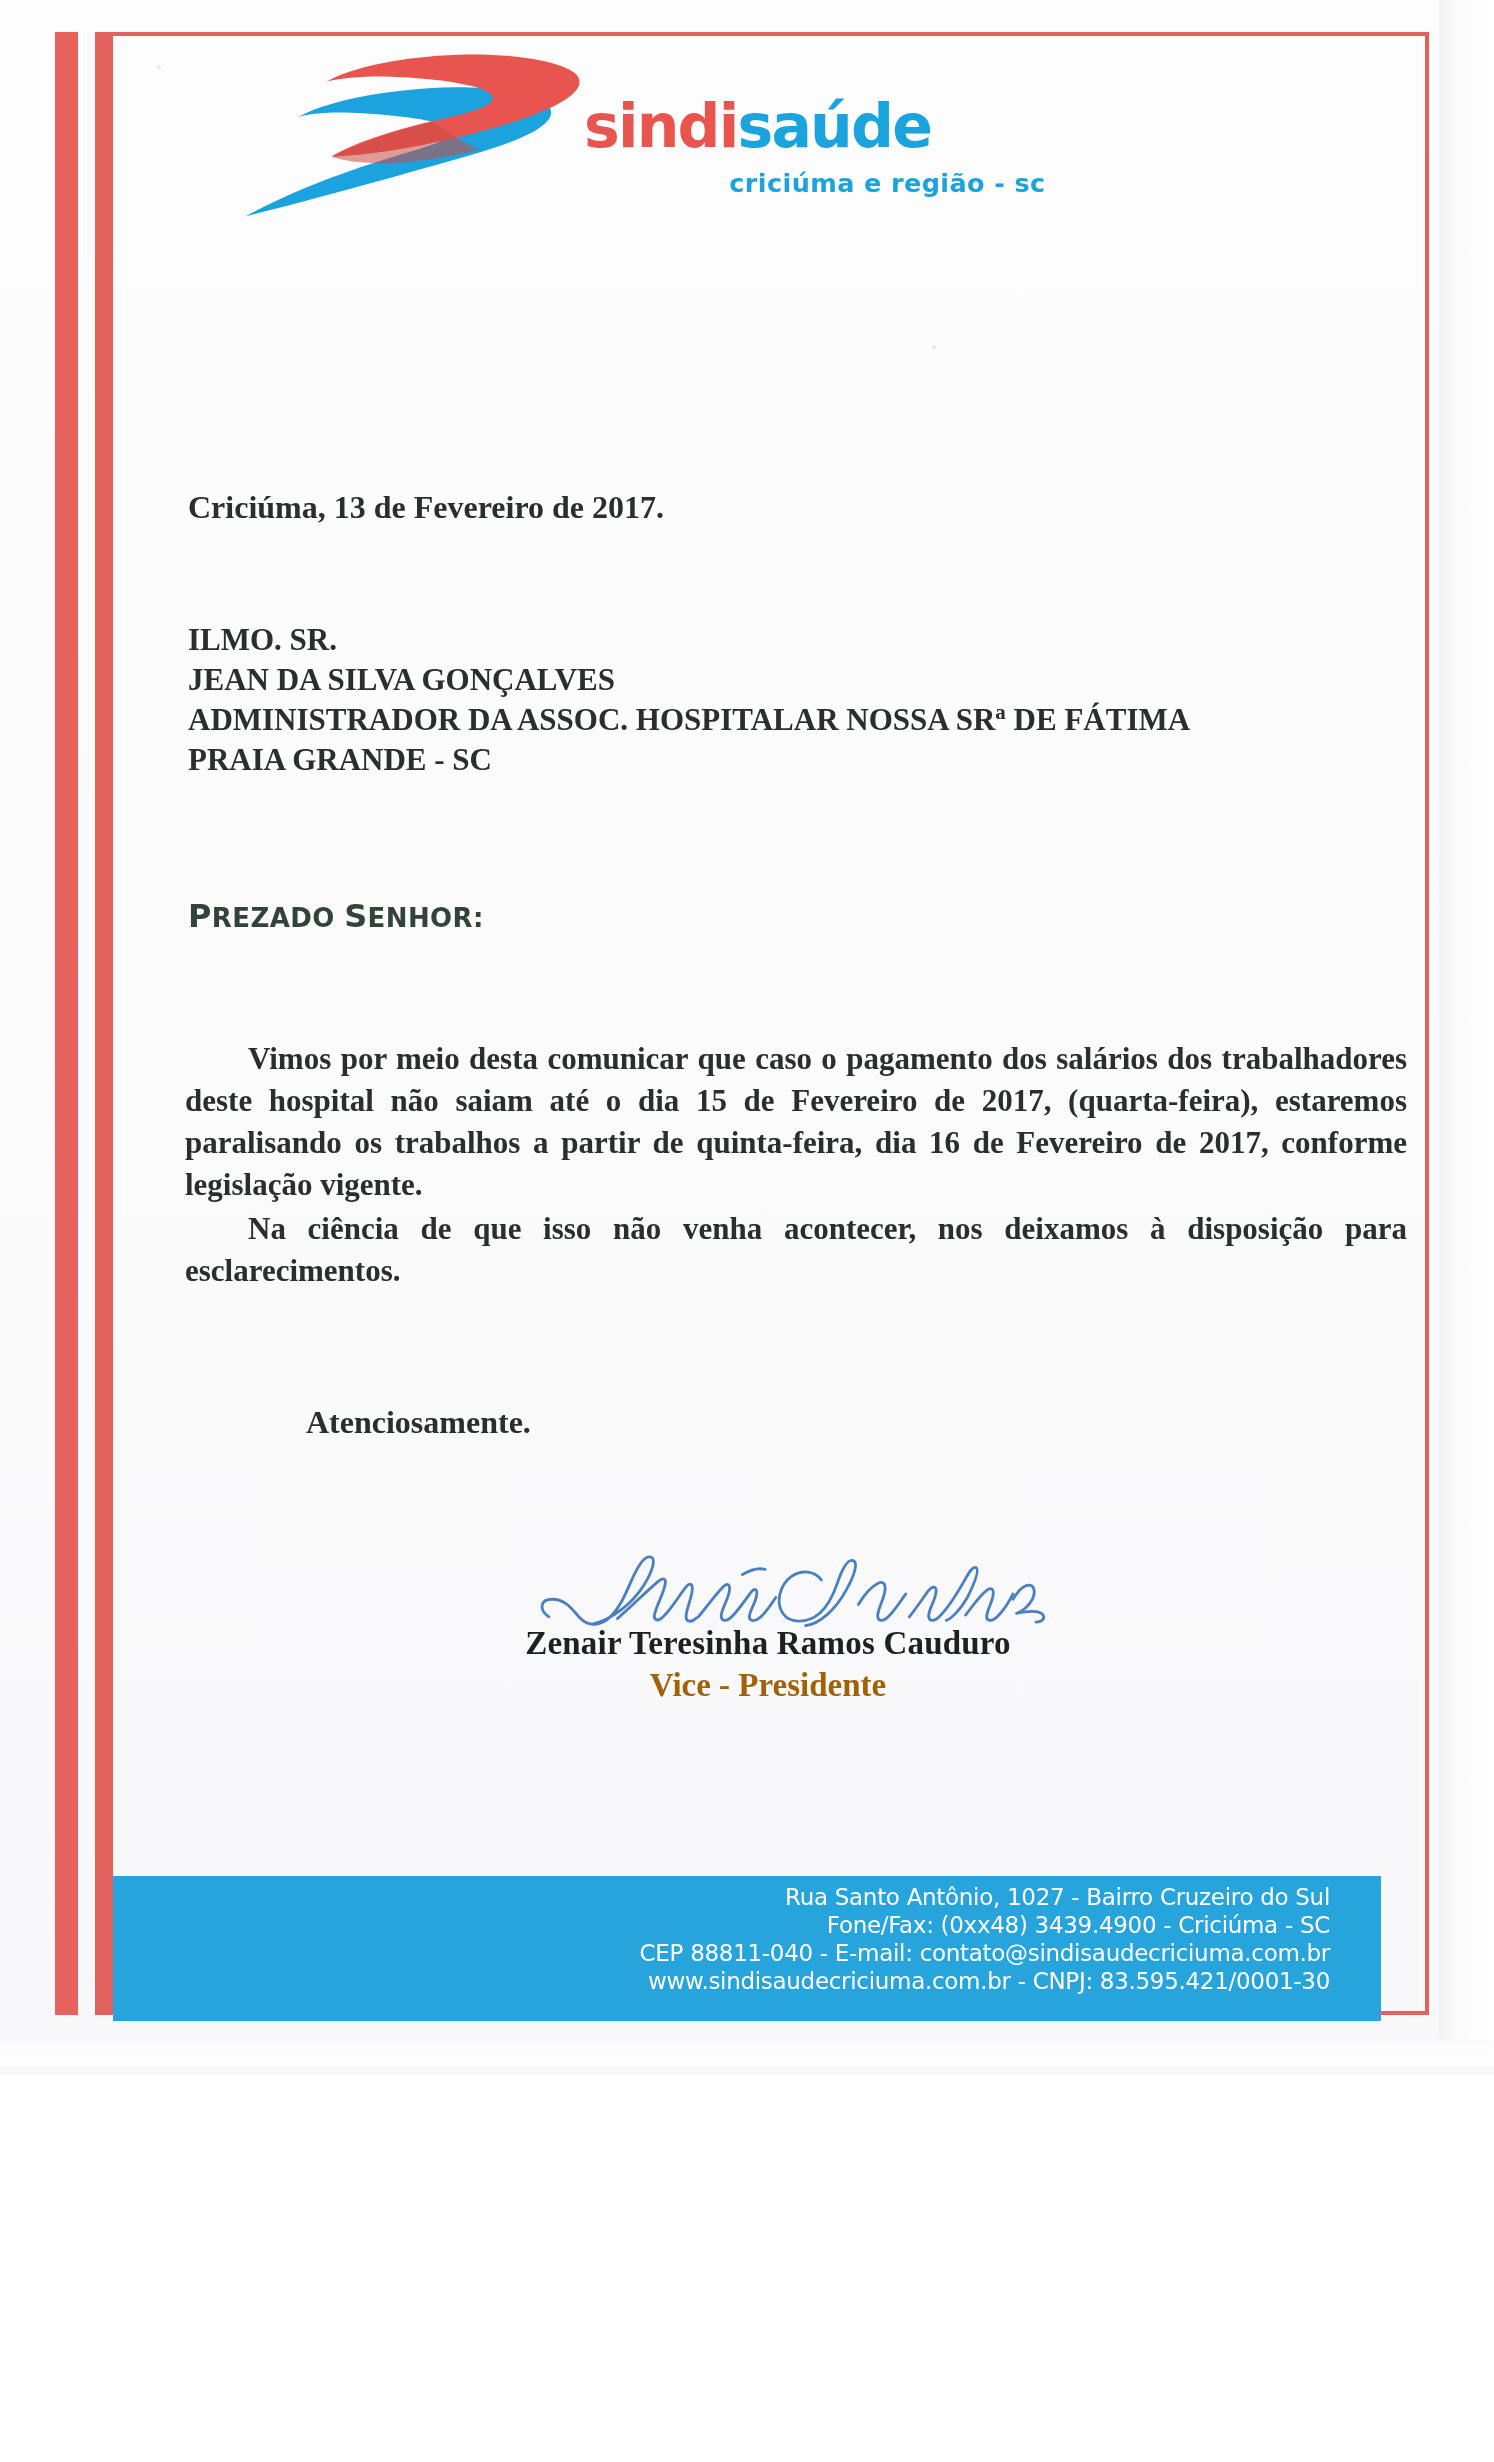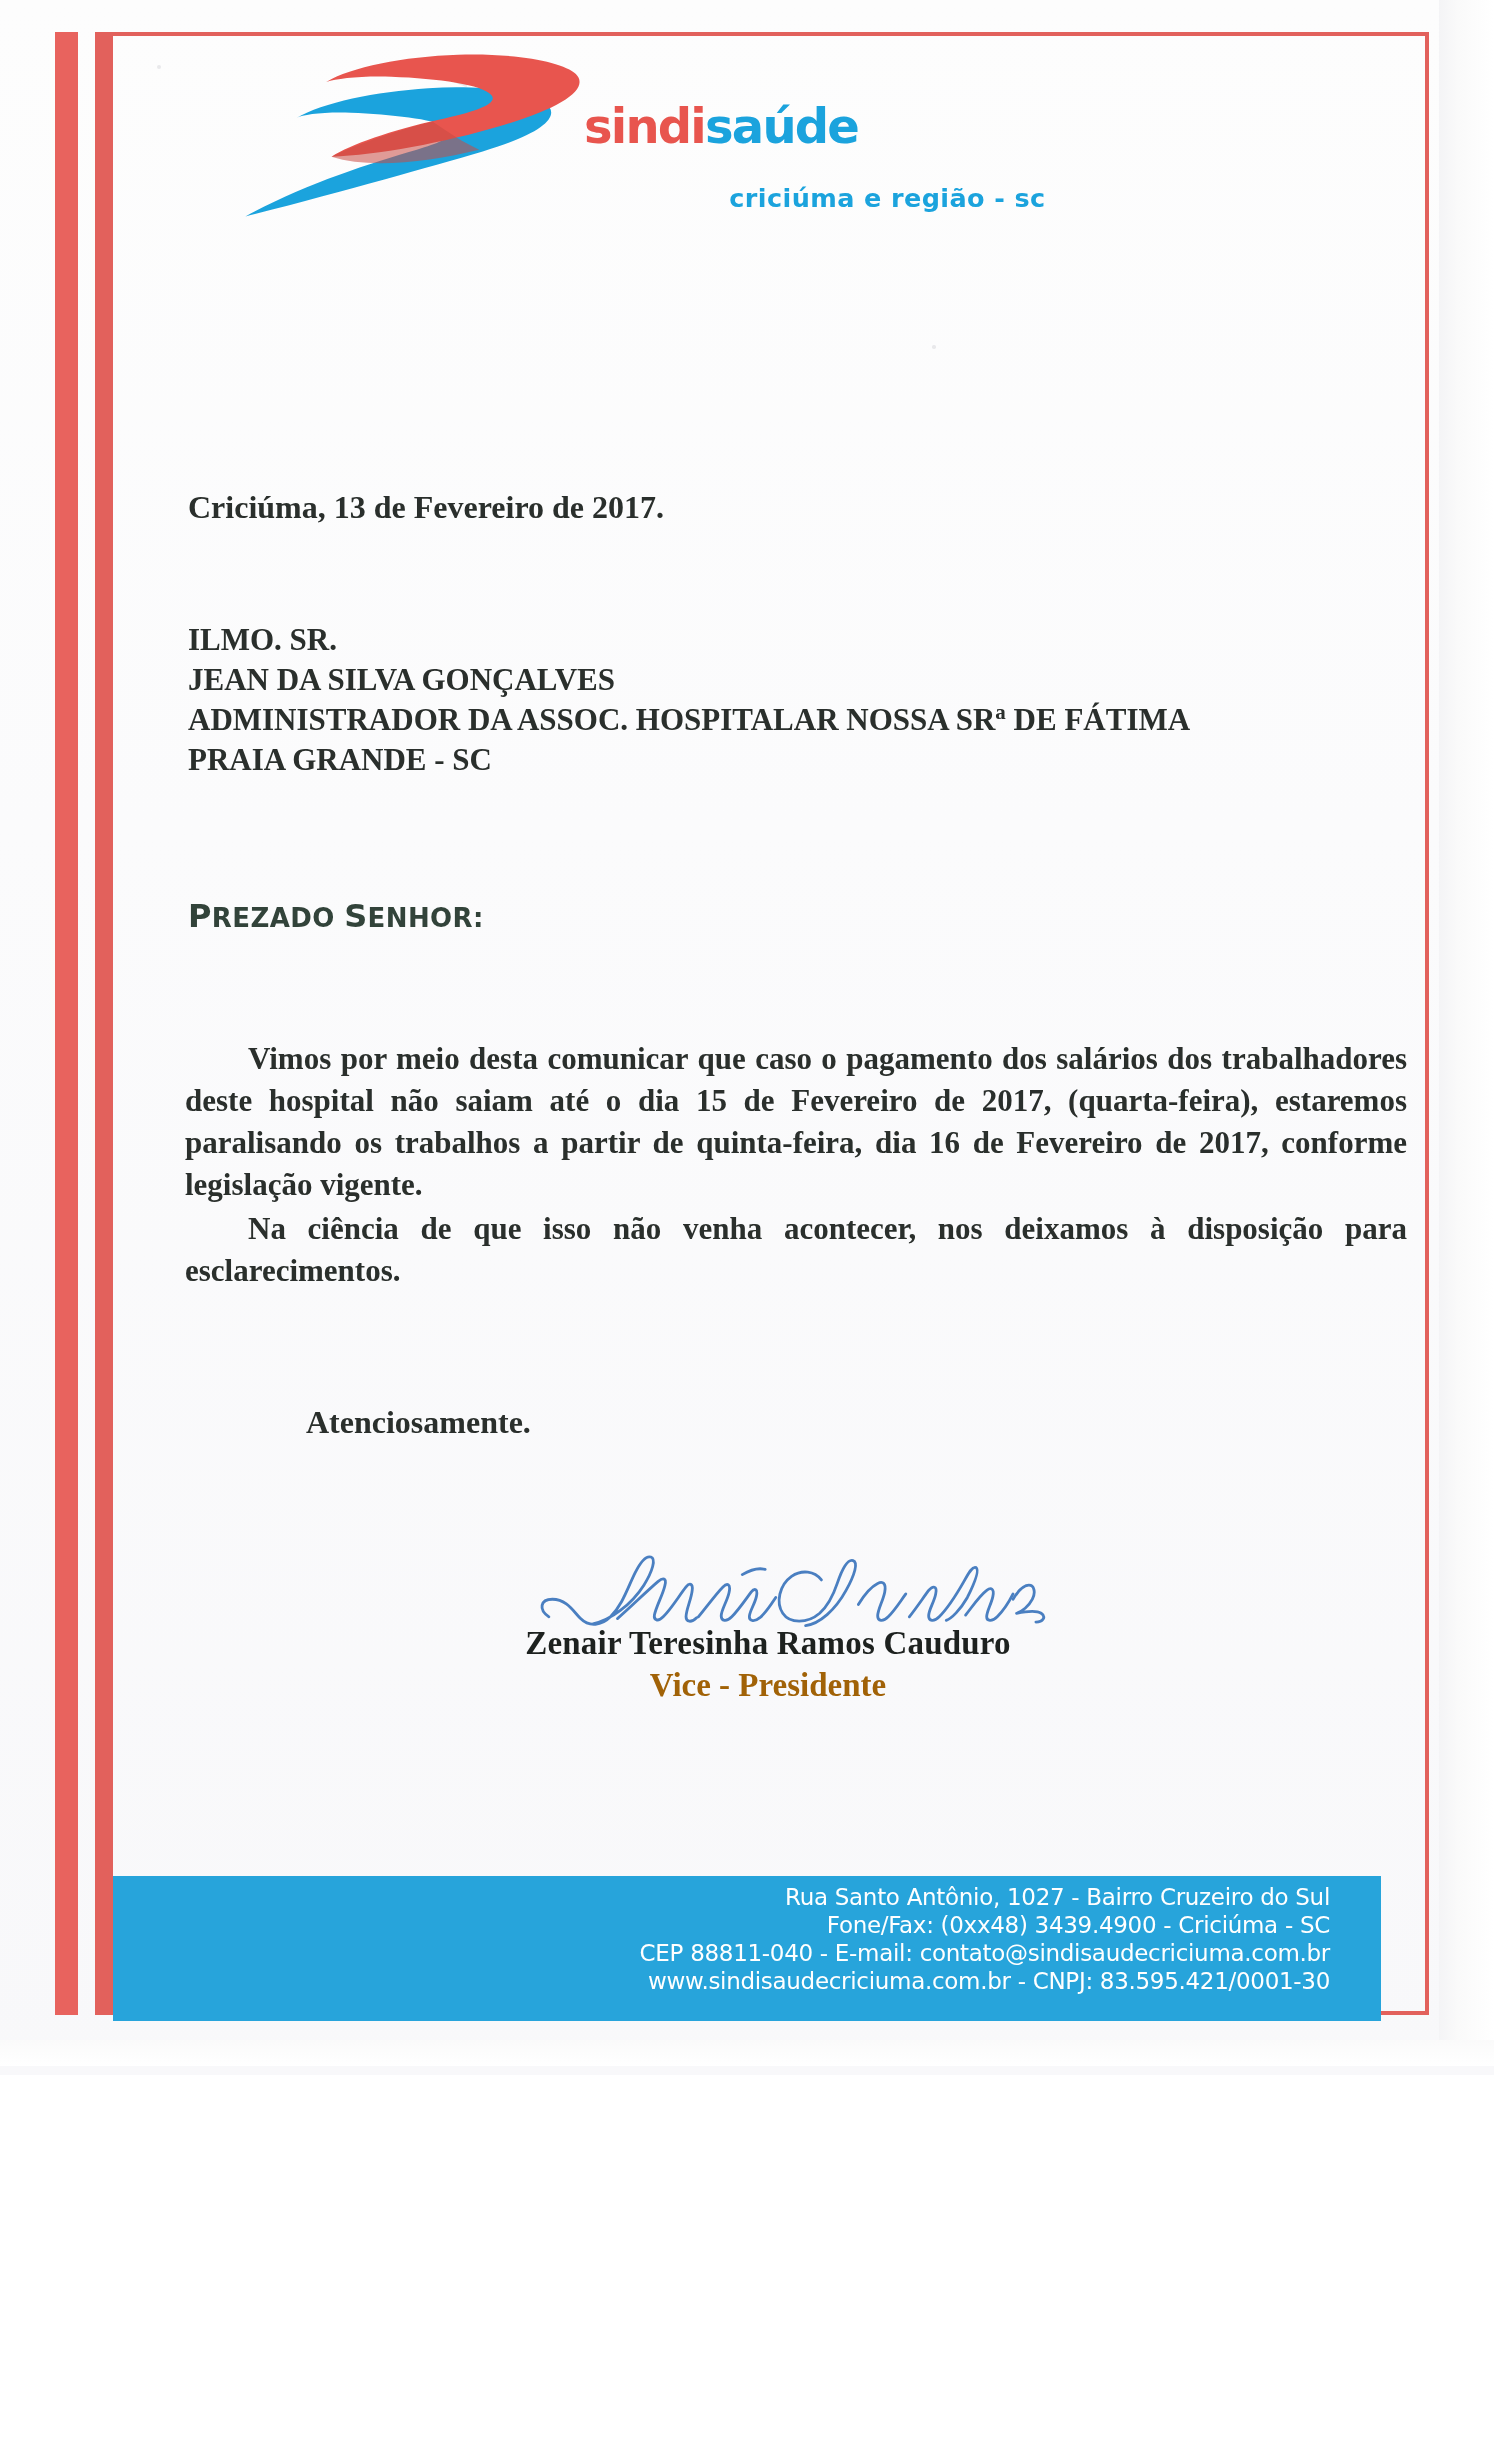--- a/index.html
+++ b/index.html
@@ -107,35 +107,35 @@
   #logo-wordmark {
     position: absolute;
     left: 365px;
     top: 33px;
     width: 616px;
     height: 141px;
   }
   .wm-line {
     font-family: "DejaVu Sans", sans-serif;
     font-weight: bold;
-    font-size: 48px;
+    font-size: 60px;
     letter-spacing: -1.8px;
     line-height: 81px;
     white-space: nowrap;
   }
   .wm-sindi { color: #e8554e; }
   .wm-saude { color: #1ba3dd; }
   .wm-tagline {
     font-family: "DejaVu Sans", sans-serif;
     font-weight: bold;
     font-size: 25.5px;
     color: #1ba3dd;
     letter-spacing: 0.4px;
     text-align: center;
-    margin-top: 16px;
+    margin-top: 1px;
     width: 607px;
     white-space: nowrap;
   }
 
   
   #doc-body {
     position: absolute;
     left: 113px;
     top: 264px;
     width: 1316px;

